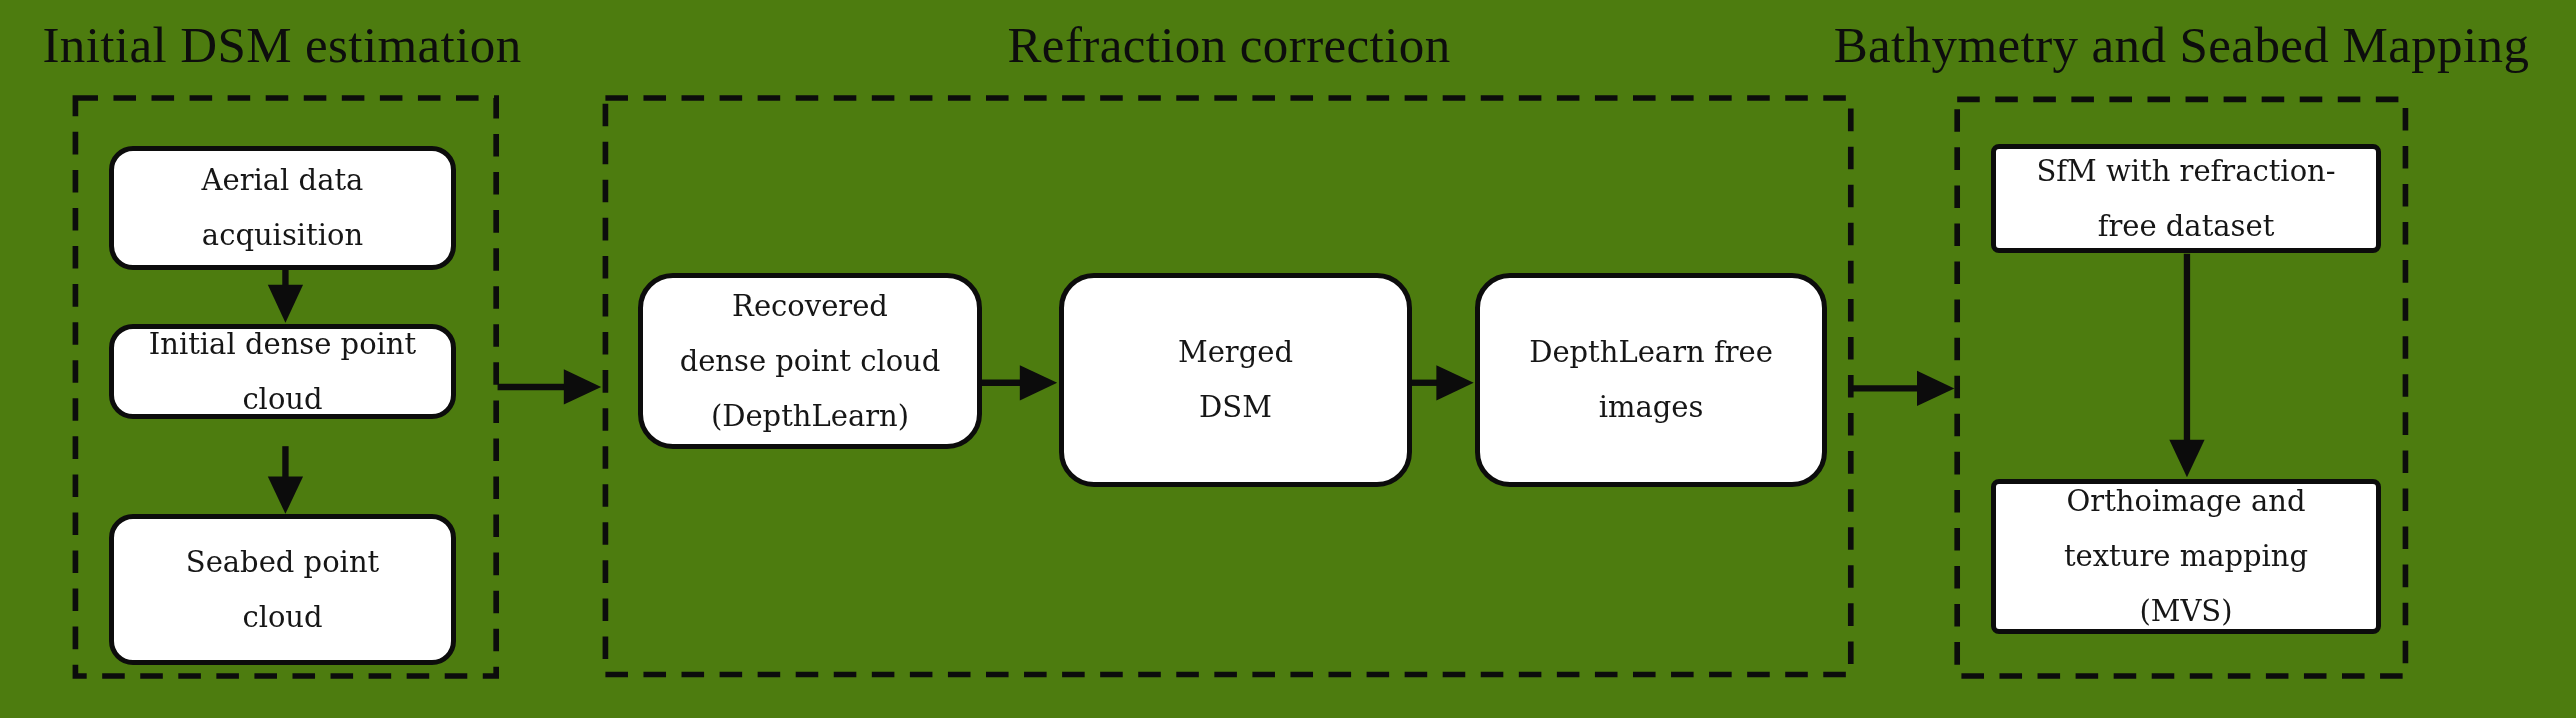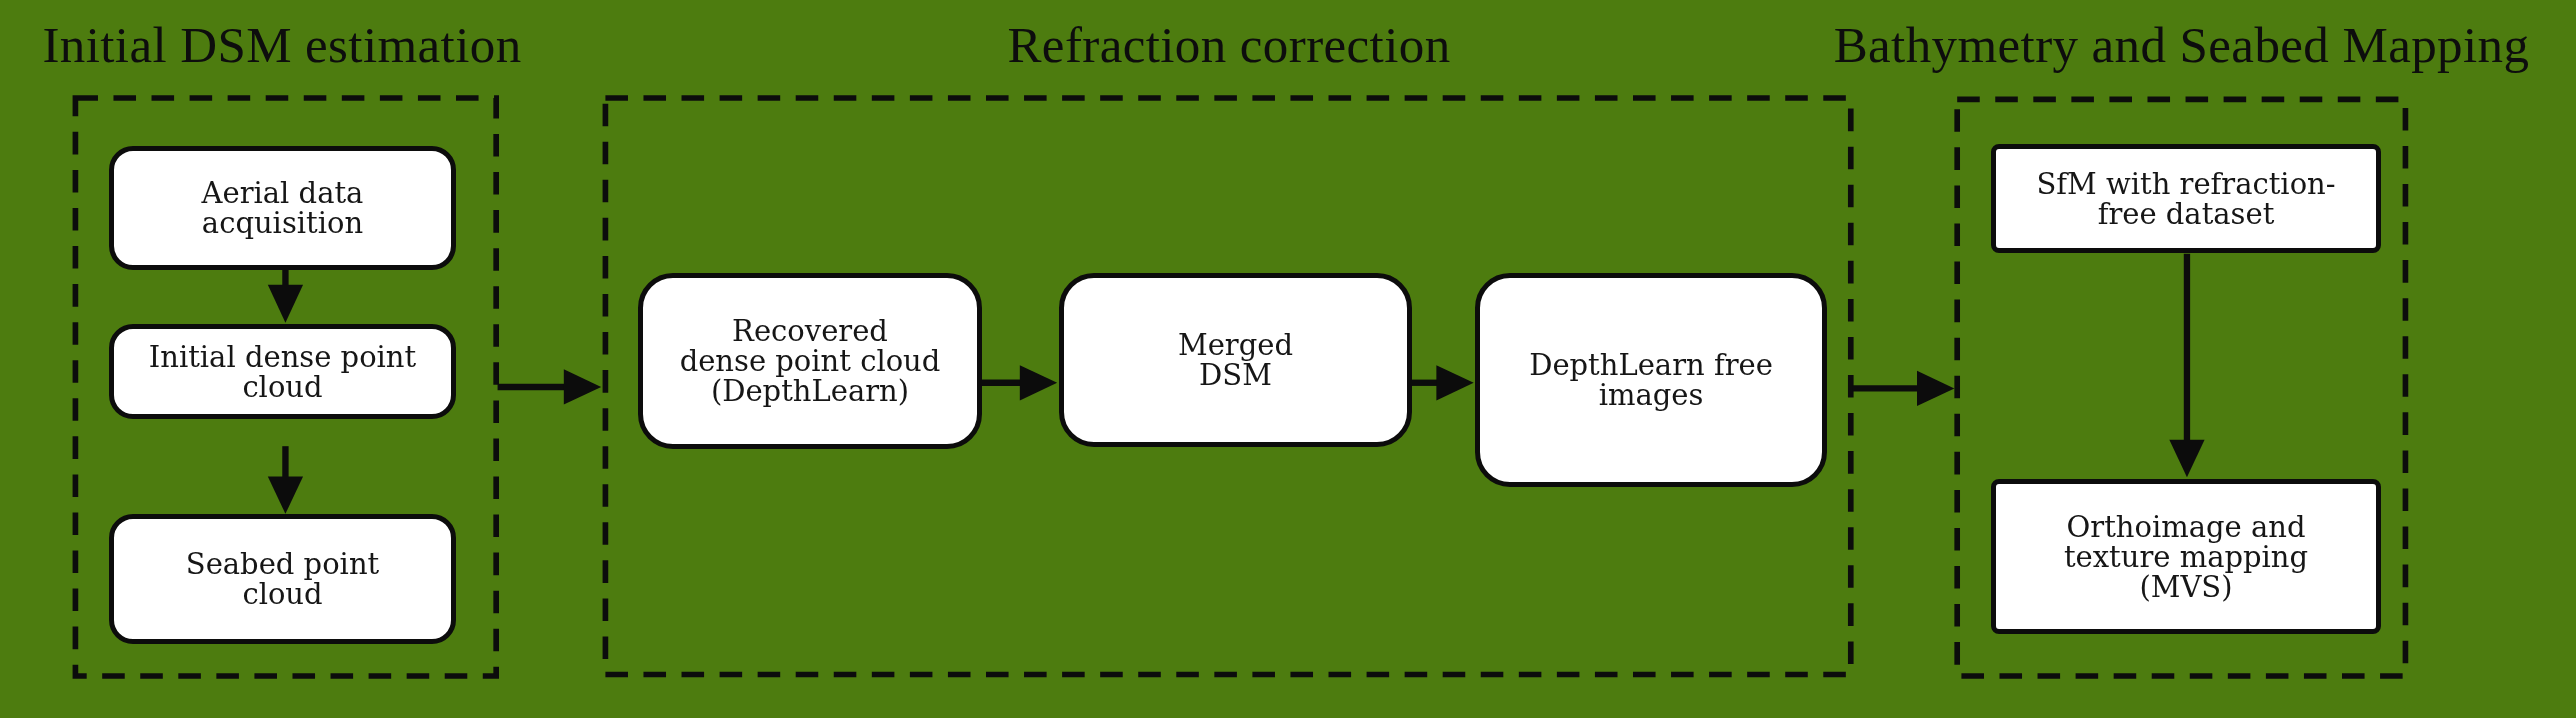--- a/index.html
+++ b/index.html
@@ -34,21 +34,21 @@
     position: absolute;
     box-sizing: border-box;
     background: #ffffff;
     border: 5.6px solid #0c0c0c;
     display: flex;
     align-items: center;
     justify-content: center;
     text-align: center;
     font-family: "DejaVu Serif", serif;
     font-size: 29px;
-    line-height: 30px;
+    line-height: 55px;
     color: #161616;
     white-space: pre-line;
   }
   .rounded { border-radius: 24px; }
   .rounded-big { border-radius: 35px; }
   .square { border-radius: 8px; }
 </style>
 </head>
 <body>
 
@@ -97,27 +97,27 @@
   </svg>
 
   <div class="section-title" style="left:21px; top:18.3px; width:522px;">Initial DSM estimation</div>
   <div class="section-title" style="left:968px; top:18.3px; width:522px;">Refraction correction</div>
   <div class="section-title" style="left:1776px; top:18.3px; width:811px;">Bathymetry and Seabed Mapping</div>
 
   <div class="node rounded" style="left:109px; top:146px; width:347px; height:124px;">Aerial data
 acquisition</div>
   <div class="node rounded" style="left:109px; top:324px; width:347px; height:95px;">Initial dense point
 cloud</div>
-  <div class="node rounded" style="left:109px; top:514px; width:347px; height:130px;">Seabed point
+  <div class="node rounded" style="left:109px; top:514px; width:347px; height:151px;">Seabed point
 cloud</div>
 
   <div class="node rounded-big" style="left:638px; top:273px; width:344px; height:176px;">Recovered
 dense point cloud
 (DepthLearn)</div>
-  <div class="node rounded-big" style="left:1059px; top:273px; width:353px; height:174px;">Merged
+  <div class="node rounded-big" style="left:1059px; top:273px; width:353px; height:214px;">Merged
 DSM</div>
   <div class="node rounded-big" style="left:1475px; top:273px; width:352px; height:214px;">DepthLearn free
 images</div>
 
   <div class="node square" style="left:1991px; top:144px; width:390px; height:109px;">SfM with refraction-
 free dataset</div>
   <div class="node square" style="left:1991px; top:479px; width:390px; height:155px;">Orthoimage and
 texture mapping
 (MVS)</div>
 

